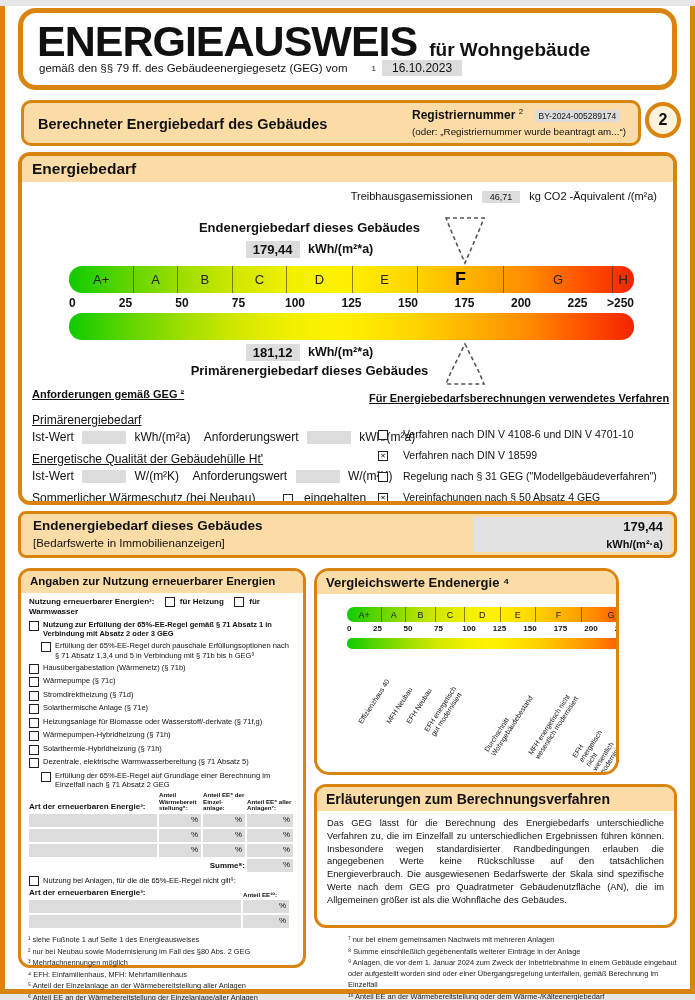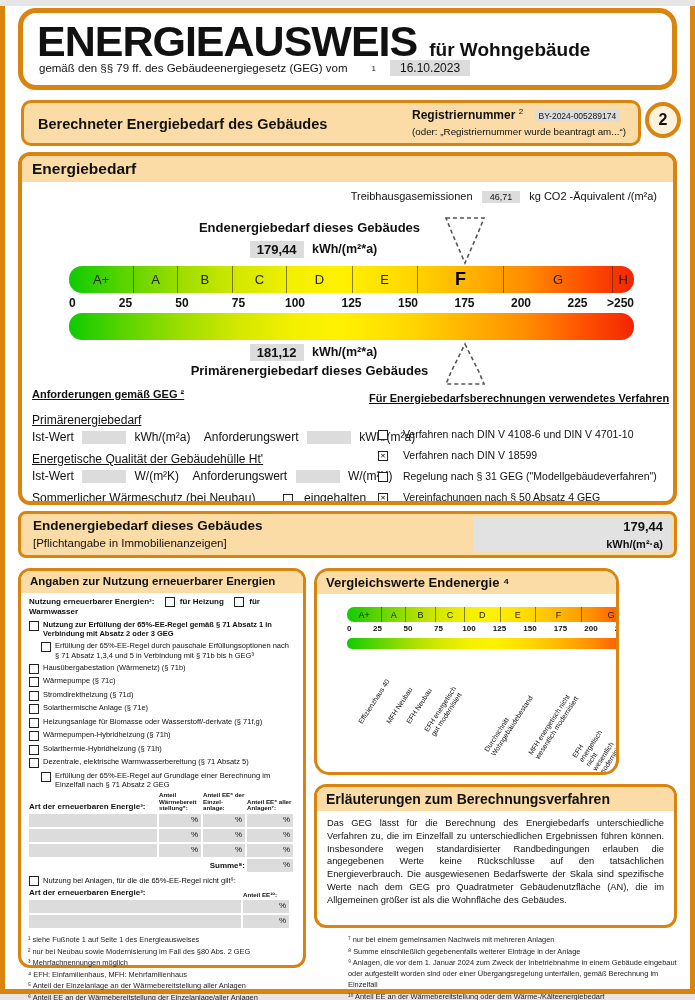--- a/index.html
+++ b/index.html
@@ -7,21 +7,21 @@
         font-family:"Liberation Sans","DejaVu Sans",sans-serif;color:#111;}
   .edge{position:absolute;background:#D9840E;}
   .edge-top,.edge-bot{position:absolute;left:0;right:0;height:6px;background:#e6e6e6;}
   .edge-top{top:0}.edge-bot{bottom:0}
   .edge-l{left:0;top:6px;bottom:6px;width:5px;}
   .edge-r{right:0;top:6px;bottom:6px;width:5px;}
   .edge-b{left:0;right:0;bottom:6px;height:5px;}
 
   .abs{position:absolute;}
   .peach{background:#FBDCA6;}
-  .gbox{display:inline-block;background:#DCDCDC;vertical-align:middle;margin-left:8px;}
+  .gbox{display:inline-block;background:#DCDCDC;vertical-align:middle;}
 
   
   .header-box{left:18px;top:8px;width:659px;height:82px;border:5px solid #D9840E;border-radius:18px;
               background:#fff;box-sizing:border-box;}
   .hb-title-row{position:absolute;left:14px;top:4px;display:flex;align-items:baseline;gap:12px;white-space:nowrap;}
   .hb-title{font-size:43px;font-weight:bold;letter-spacing:-1px;}
   .hb-sub{font-size:19px;font-weight:bold;}
   .hb-law{position:absolute;left:16px;bottom:9px;font-size:11.5px;display:flex;align-items:center;gap:6px;white-space:nowrap;}
   .hb-law sup{font-size:8px;margin-left:18px;}
   .hb-date{font-size:12px;padding:1px 10px;}
@@ -261,21 +261,21 @@
       <span>Regelung nach § 31 GEG ("Modellgebäudeverfahren")</span>
     </div>
     <div class="vf-row" style="top:335px;">
       <span class="cb">✕</span>
       <span>Vereinfachungen nach § 50 Absatz 4 GEG</span>
     </div>
   </div>
 
   <div class="abs endband peach">
     <span class="eb-title">Endenergiebedarf dieses Gebäudes</span>
-    <span class="eb-sub">[Pflichtangabe in Immobilienanzeigen]</span>
+    <span class="eb-sub">[Bedarfswerte in Immobilienanzeigen]</span>
     <div class="eb-box">
       <span class="eb-val">179,44</span>
       <span class="eb-unit">kWh/(m²·a)</span>
     </div>
   </div>
 
   <div class="abs left-panel">
     <div class="lp-head">Angaben zur Nutzung erneuerbarer Energien</div>
     <div class="lp-body">
       <div class="lp-intro">

